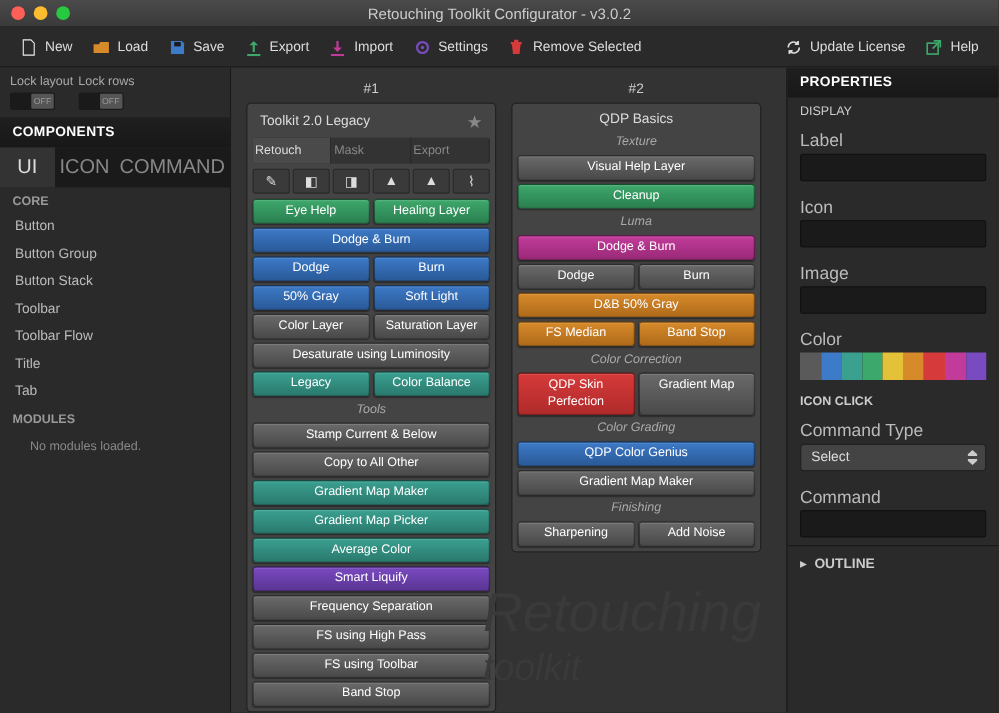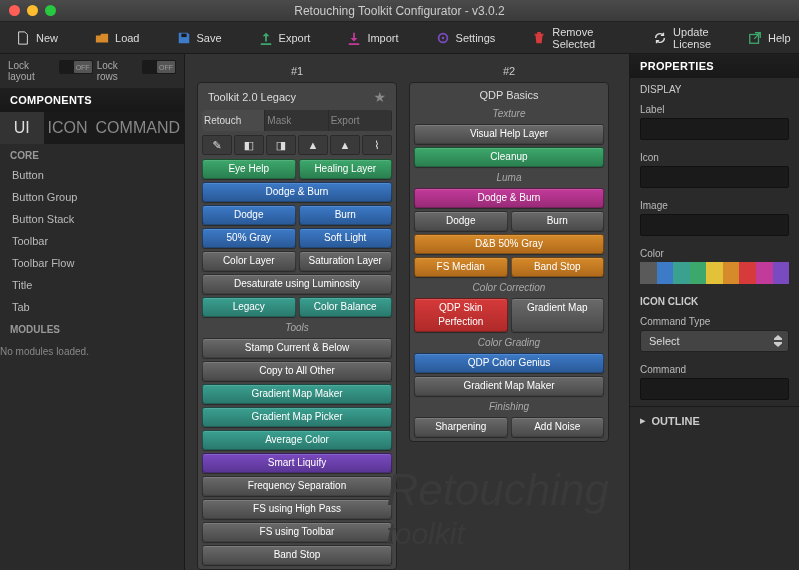--- a/index.html
+++ b/index.html
@@ -2,37 +2,37 @@
 <html><head>
 <meta charset="utf-8">
 <style>
 *{margin:0;padding:0;box-sizing:border-box;font-family:-apple-system,BlinkMacSystemFont,"Segoe UI",Arial,sans-serif;-webkit-font-smoothing:antialiased}
 body{background:#1a1a1a;color:#bbb;font-size:11px;user-select:none;width:799px;height:570px;overflow:hidden}
 .window{width:799px;height:570px;background:#3a3a3a;display:flex;flex-direction:column}
 .titlebar{height:22px;background:linear-gradient(#4a4a4a,#3a3a3a);display:flex;align-items:center;position:relative;border-bottom:1px solid #222}
 .traffic{display:flex;gap:7px;margin-left:9px}
 .dot{width:11px;height:11px;border-radius:50%}
 .title{color:#ccc;font-size:12px;position:absolute;left:0;right:0;text-align:center;pointer-events:none}
-.toolbar{height:32px;background:#2a2a2a;display:flex;align-items:center;padding:0 8px;border-bottom:1px solid #1a1a1a;gap:21px}
+.toolbar{height:32px;background:#2a2a2a;display:flex;align-items:center;padding:0 8px;border-bottom:1px solid #1a1a1a;gap:0}
 .tbn{display:flex;align-items:center;gap:6px;padding:4px 8px;border-radius:3px;cursor:pointer;color:#ddd;font-size:11px}
 .spacer{flex:1}
 .icon{width:14px;height:14px;display:inline-flex;align-items:center;justify-content:center}
 .body{flex:1;display:flex;overflow:hidden}
 .left{width:185px;background:#2a2a2a;border-right:1px solid #1a1a1a;display:flex;flex-direction:column}
 .locks{display:flex;gap:4px;padding:6px 8px;font-size:10px;color:#aaa}
-.lock{display:flex;flex-direction:row;align-items:flex-start;gap:3px}
+.lock{display:flex;flex-direction:column;align-items:flex-start;gap:3px}
 .toggle{width:36px;height:14px;background:#1a1a1a;border-radius:2px;position:relative;padding:1px;display:flex}
 .knob{width:18px;height:12px;background:#555;border-radius:1px;margin-left:auto;font-size:7px;color:#999;display:flex;align-items:center;justify-content:center}
 .section-h{background:linear-gradient(#1f1f1f,#181818);color:#fff;font-weight:700;font-size:11px;padding:6px 10px;letter-spacing:.3px}
 .tabs3{display:flex;background:#1a1a1a}
 .tab3{flex:1;text-align:center;padding:7px 4px;font-size:16px;color:#888;cursor:pointer}
 .tab3.on{background:#333;color:#ddd}
 .sub-h{font-size:10px;font-weight:700;color:#999;padding:6px 10px 3px}
 .item{padding:5px 12px;color:#bbb;cursor:pointer;font-size:11px}
-.nomod{padding:8px 0;color:#888;font-size:10px}
+.nomod{padding:8px 24px;color:#888;font-size:10px}
 .center{flex:1;background:#333;display:flex;gap:12px;padding:8px 12px 12px;overflow:auto}
 .col{width:200px;display:flex;flex-direction:column}
 .col-h{text-align:center;font-size:11px;color:#ccc;padding:3px 0 5px}
 .panel{background:#444;border:1px solid #222;border-radius:4px;padding:4px;display:flex;flex-direction:column;gap:3px}
 .ptitle{display:flex;align-items:center;padding:2px 6px;color:#ddd;font-size:11px}
 .star{margin-left:auto;color:#888;font-size:14px}
 .ptabs{display:flex;background:#333;border-radius:3px;overflow:hidden}
 .ptab{flex:1;text-align:left;padding:5px 2px;font-size:10px;color:#888;cursor:pointer;border-right:1px solid #2a2a2a}
 .ptab.on{background:#4a4a4a;color:#ddd}
 .irow{display:flex;gap:2px;padding:1px 0}
@@ -43,21 +43,21 @@
 .c-gray{background:linear-gradient(#6a6a6a,#4a4a4a)}
 .c-green{background:linear-gradient(#3da86b,#2a8050)}
 .c-blue{background:linear-gradient(#3d7ac7,#2a5a99)}
 .c-magenta{background:linear-gradient(#c23b9a,#9a2a78)}
 .c-teal{background:linear-gradient(#3aa090,#2a7a6e)}
 .c-purple{background:linear-gradient(#7a4ac0,#5a3595)}
 .c-orange{background:linear-gradient(#d68a2a,#b06a1a)}
 .c-red{background:linear-gradient(#d63a3a,#b02a2a)}
 .right{width:170px;background:#2a2a2a;border-left:1px solid #1a1a1a;display:flex;flex-direction:column}
 .prop{padding:6px 10px}
-.lbl{font-size:10px;color:#bbb;margin-bottom:3px}
+.lbl{font-size:14px;color:#bbb;margin-bottom:3px}
 .inp{width:100%;height:22px;background:#1a1a1a;border:1px solid #111;border-radius:2px;color:#ccc;padding:0 6px;font-size:11px}
 .swatches{display:flex;height:22px;margin-top:2px}
 .sw{flex:1}
 .sel{position:relative;background:#444;border:1px solid #222;border-radius:3px;color:#ddd;height:22px;padding:0 20px 0 8px;font-size:11px;display:flex;align-items:center}
 .sel::after{content:"";position:absolute;right:6px;top:50%;transform:translateY(-50%);width:8px;height:12px;background:linear-gradient(#ccc 40%,transparent 40%,transparent 60%,#ccc 60%);clip-path:polygon(0 30%,50% 0,100% 30%,100% 70%,50% 100%,0 70%)}
 .accordion{padding:7px 10px;color:#ccc;font-size:11px;display:flex;align-items:center;gap:6px;border-top:1px solid #1a1a1a;cursor:pointer}
 .watermark{position:absolute;right:190px;bottom:20px;color:#3a3a3a;font-size:44px;font-family:cursive;font-style:italic;pointer-events:none;line-height:.9}
 </style>
 </head>
 <body>

